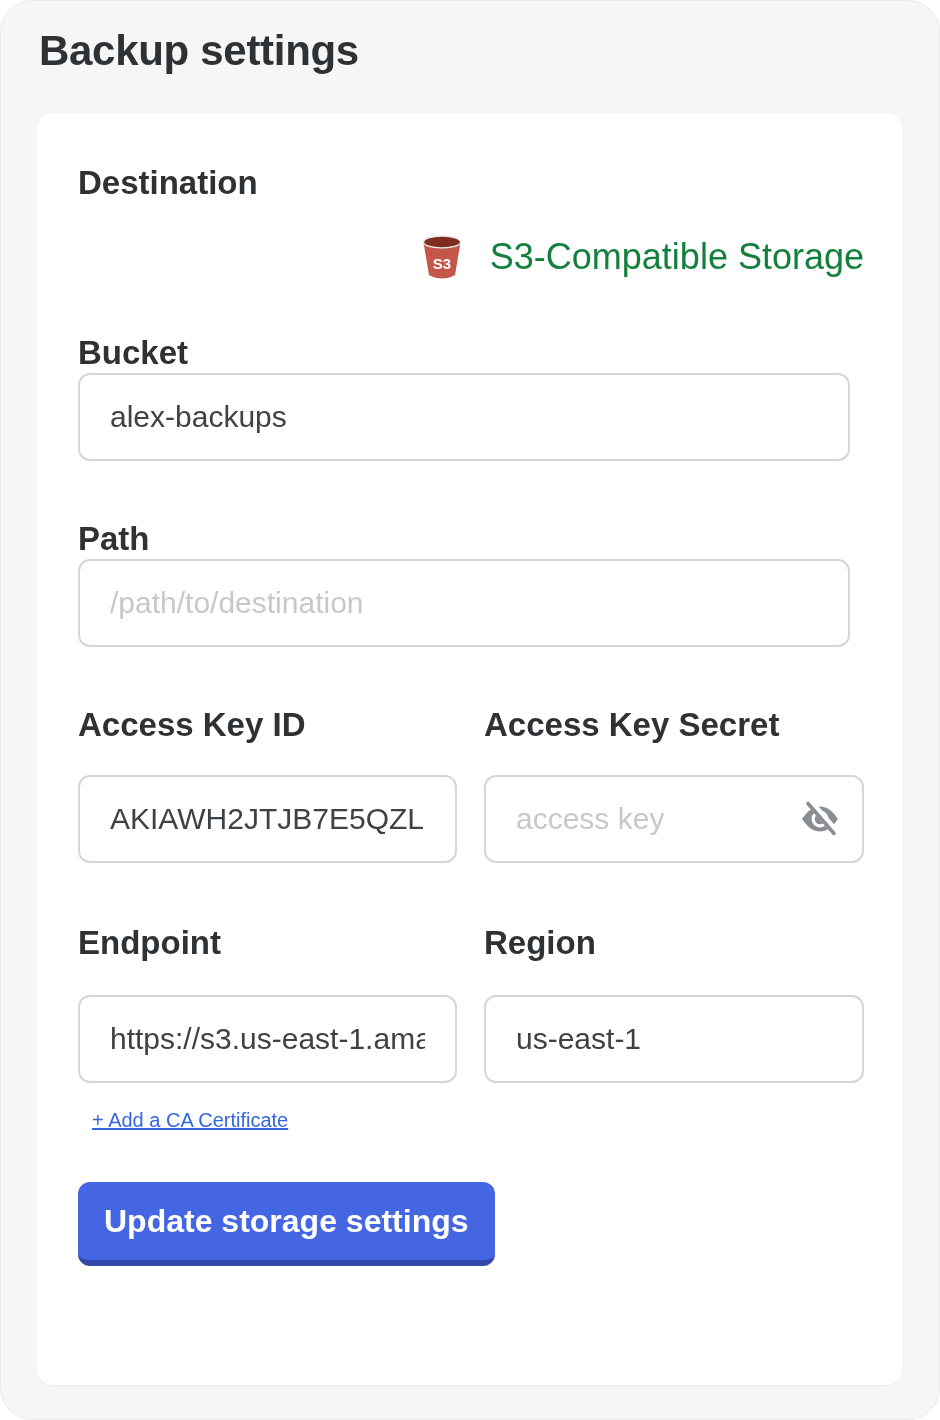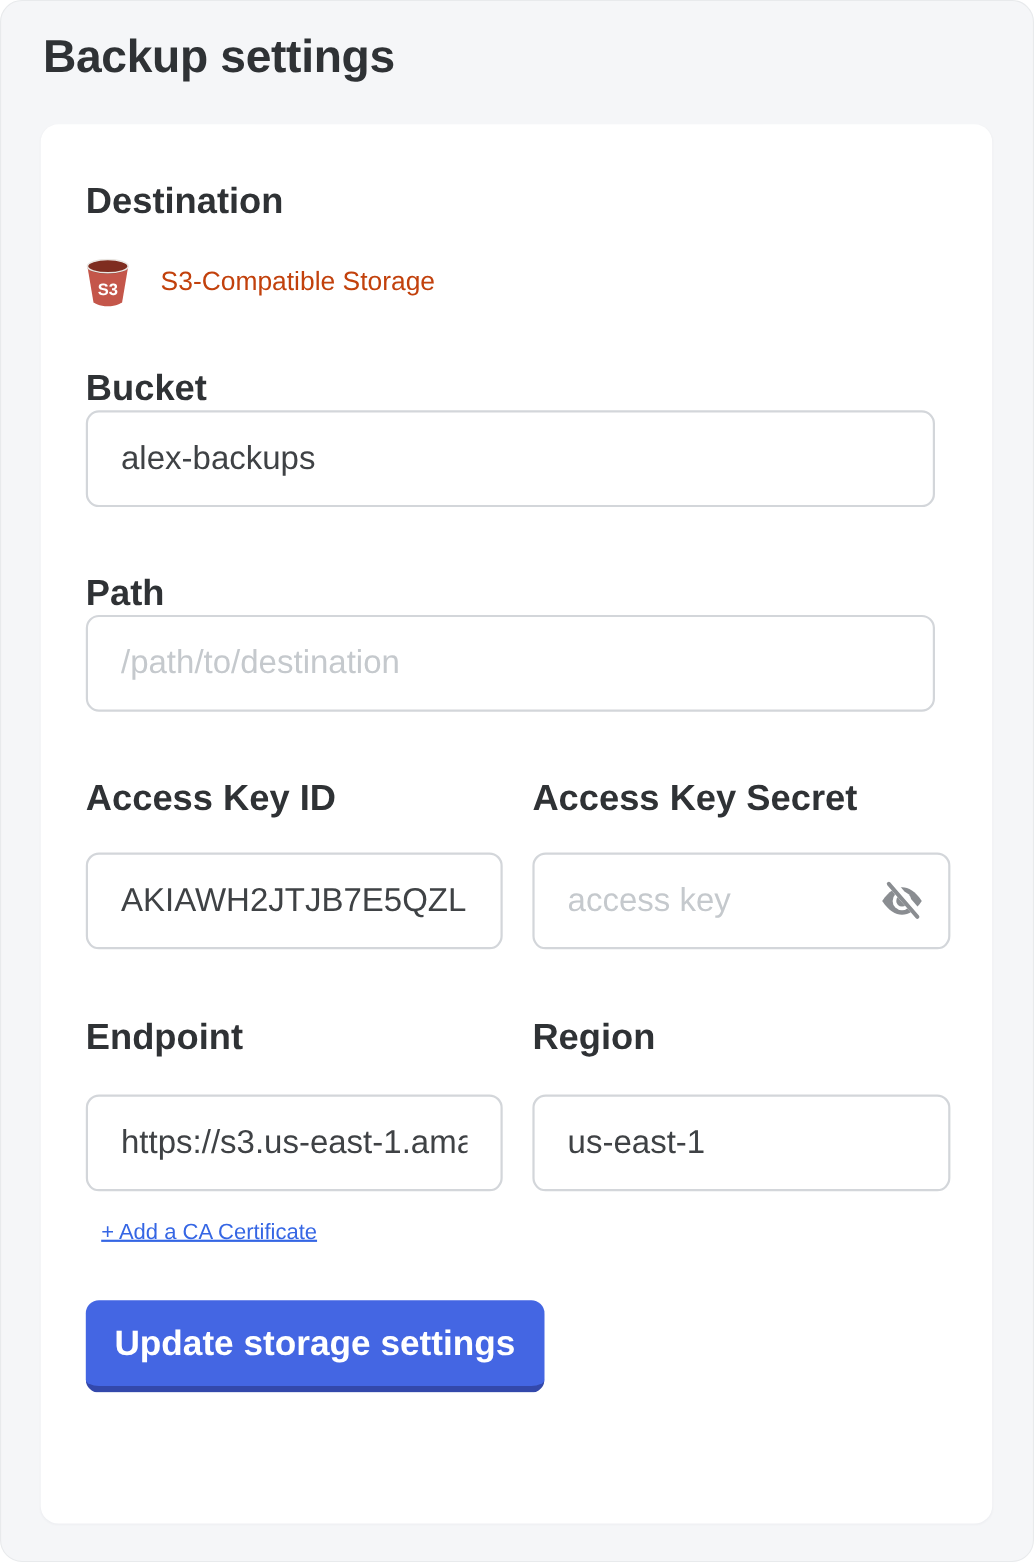--- a/index.html
+++ b/index.html
@@ -8,21 +8,21 @@
     background: #ffffff;
     font-family: "Liberation Sans", "DejaVu Sans", sans-serif;
   }
   .page {
     position: relative;
     width: 940px;
     height: 1420px;
     box-sizing: border-box;
     background: #f5f6f8;
     border: 1px solid #e8eaec;
-    border-radius: 20px;
+    border-radius: 32px;
     overflow: hidden;
   }
   .page-title {
     position: absolute;
     left: 38px;
     top: 26px;
     margin: 0;
     font-size: 42px;
     font-weight: 700;
     letter-spacing: -0.3px;
@@ -46,25 +46,26 @@
     font-weight: 700;
     color: #2f3235;
     line-height: 40px;
   }
   .dest-row {
     margin-top: 30px;
     display: flex;
     align-items: center;
     gap: 28px;
     height: 48px;
+    justify-content: flex-end;
   }
   .s3-icon { width: 40px; height: 44px; flex: 0 0 auto; }
   .dest-text {
-    font-size: 24px;
-    color: #c2410c;
+    font-size: 36px;
+    color: #15803d;
   }
   .mt-bucket { margin-top: 52px; }
   .mt-path   { margin-top: 58px; }
   .mt-keys   { margin-top: 58px; }
   .mt-endp   { margin-top: 60px; }
   .text-input {
     display: block;
     box-sizing: border-box;
     width: 772px;
     height: 88px;

